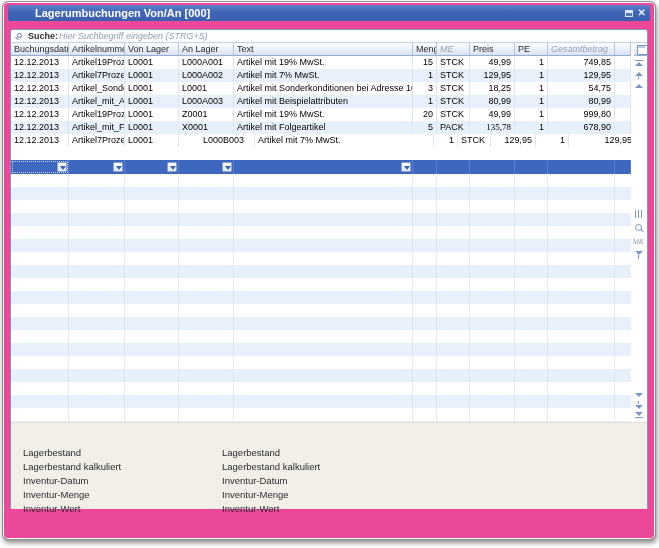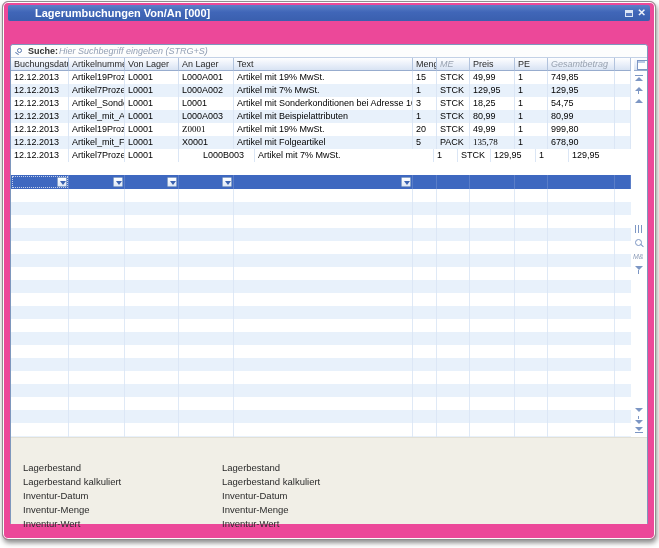--- a/index.html
+++ b/index.html
@@ -10,42 +10,42 @@
     box-shadow:1px 3px 5px rgba(0,0,0,.45), inset 0 0 0 1px #fdfdfb;overflow:hidden;}
   
   #titlebar{position:absolute;left:5px;right:5px;top:3px;height:16px;
     background:linear-gradient(#5d80c8,#4066b8 45%,#3a5fae);border-radius:2px;
     color:#fff;font-size:11px;font-weight:bold;line-height:16px;padding-left:27px;}
   #titlebar .tb-icons{position:absolute;right:4px;top:0;height:16px;display:flex;align-items:center;gap:5px;}
   .restore-box{width:8px;height:7px;border:1px solid #dde6f6;position:relative;background:rgba(255,255,255,.12);}
   .restore-box::before{content:"";position:absolute;left:0;right:0;top:0;height:2px;background:#dde6f6;}
   .close-x{color:#eef2fb;font-size:10px;font-weight:bold;line-height:16px;}
   
-  #container{position:absolute;left:7px;top:42px;width:638px;height:480px;
+  #container{position:absolute;left:7px;top:27px;width:638px;height:480px;
     background:#fff;border:1px solid #7e97bd;border-radius:3px 3px 0 0;}
   
   #searchbar{position:absolute;left:0;top:0;width:100%;height:13px;background:#fdfdfd;
     border-bottom:1px solid #c3d1e6;border-radius:3px 3px 0 0;font-size:9px;line-height:12px;}
   #searchbar .mag{position:absolute;left:6px;top:3px;width:5px;height:5px;border:1px solid #5b7ab0;border-radius:50%;}
   #searchbar .mag::after{content:"";position:absolute;left:-3px;top:4px;width:4px;height:1px;background:#5b7ab0;transform:rotate(35deg);}
   #searchbar .slabel{position:absolute;left:17px;top:0;font-weight:bold;color:#333;}
   #searchbar .sph{position:absolute;left:48px;top:0;font-style:italic;color:#93a0b5;}
   
   #grid{position:absolute;left:0;top:13px;width:636px;height:379px;background:#fff;overflow:hidden;}
   #grid-header{position:absolute;left:0;top:0;height:13px;display:flex;}
   .hcell{flex:none;height:13px;line-height:12px;font-size:9px;color:#2a2a2a;padding:0 3px;
     overflow:hidden;white-space:nowrap;background:linear-gradient(#fefeff,#e9eff9 55%,#d8e3f3);
     border-right:1px solid #b2c3dd;border-bottom:1px solid #97acce;}
   .hcell.muted{color:#98a2b0;font-style:italic;}
   #grid-rows{position:absolute;left:0;top:13px;}
   .grow{display:flex;height:13px;}
   .grow.alt .cell{background:#e8f1fb;}
   .cell{flex:none;height:13px;line-height:13px;font-size:9px;color:#000;padding:0 3px;
     overflow:hidden;white-space:nowrap;background:#fff;border-right:1px solid #dbe6f5;}
-  .cell.r{text-align:left;}
+  .cell.r{text-align:right;}
   
   #entry-row{position:absolute;left:0;top:117px;height:14px;display:flex;}
   .ecell{flex:none;position:relative;height:14px;background:#3e68c0;border-right:1px solid #5b7ec8;}
   .ecell.focus{outline:1px dotted #c6d2ec;outline-offset:-2px;}
   .combo{position:absolute;right:1px;top:2px;width:10px;height:10px;
     background:linear-gradient(#ffffff,#dfe8f6);border:1px solid #8aa4cc;border-radius:1px;}
   .combo-tri{position:absolute;left:2px;top:3px;width:0;height:0;
     border-left:3px solid transparent;border-right:3px solid transparent;border-top:4px solid #3a62b0;}
   
   #stripes{position:absolute;left:0;top:131px;width:620px;height:248px;
@@ -171,21 +171,21 @@
             <div class="cell" style="width: 33px;">STCK</div>
             <div class="cell r" style="width: 45px;">80,99</div>
             <div class="cell r" style="width: 33px;">1</div>
             <div class="cell r" style="width: 67px;">80,99</div>
             <div class="cell" style="width: 16px;"></div>
           </div>
           <div class="grow">
             <div class="cell" style="width: 58px;">12.12.2013</div>
             <div class="cell" style="width: 56px;">Artikel19Prozer</div>
             <div class="cell" style="width: 54px;">L0001</div>
-            <div class="cell" style="width: 55px; font-family: Liberation Serif, serif;">Z0001</div>
+            <div class="cell" style="width: 55px;">Z0001</div>
             <div class="cell" style="width: 179px;">Artikel mit 19% MwSt.</div>
             <div class="cell r" style="width: 24px;">20</div>
             <div class="cell" style="width: 33px;">STCK</div>
             <div class="cell r" style="width: 45px;">49,99</div>
             <div class="cell r" style="width: 33px;">1</div>
             <div class="cell r" style="width: 67px;">999,80</div>
             <div class="cell" style="width: 16px;"></div>
           </div>
           <div class="grow alt">
             <div class="cell" style="width: 58px;">12.12.2013</div>

